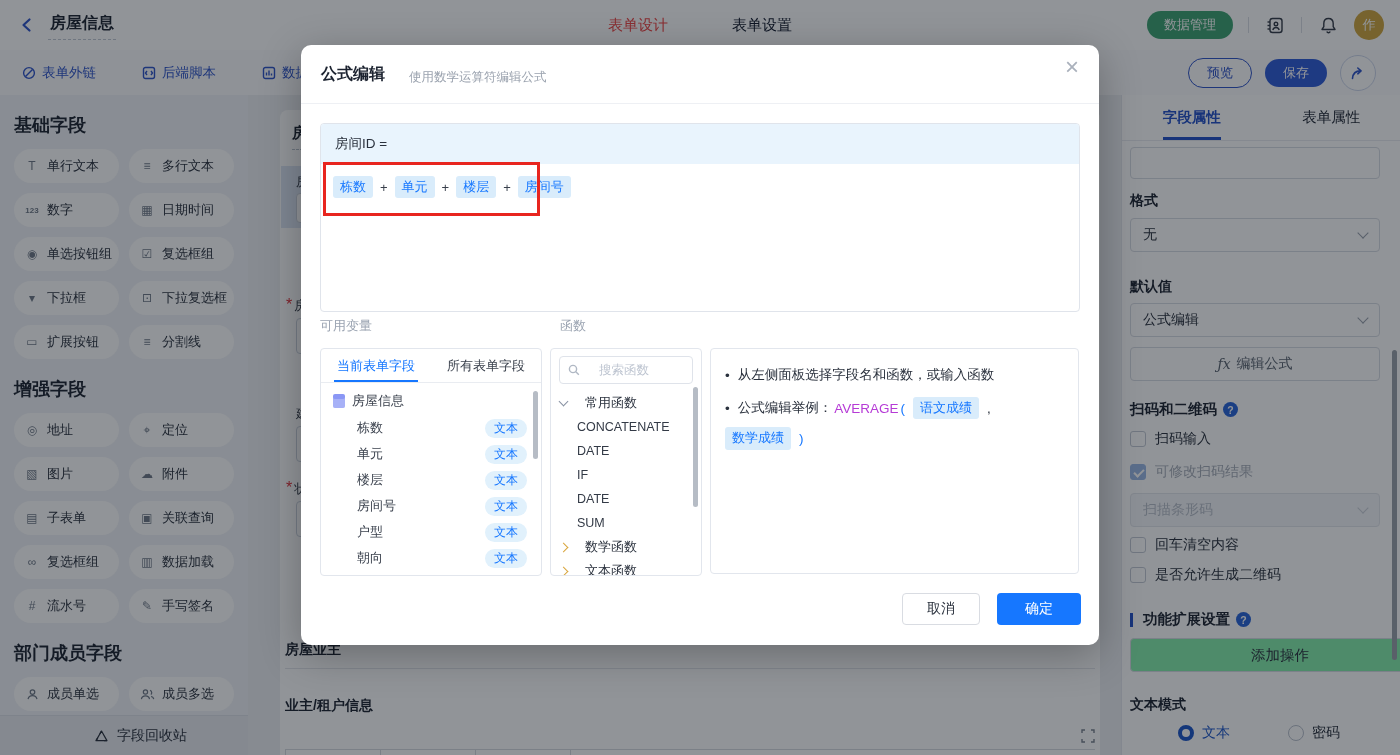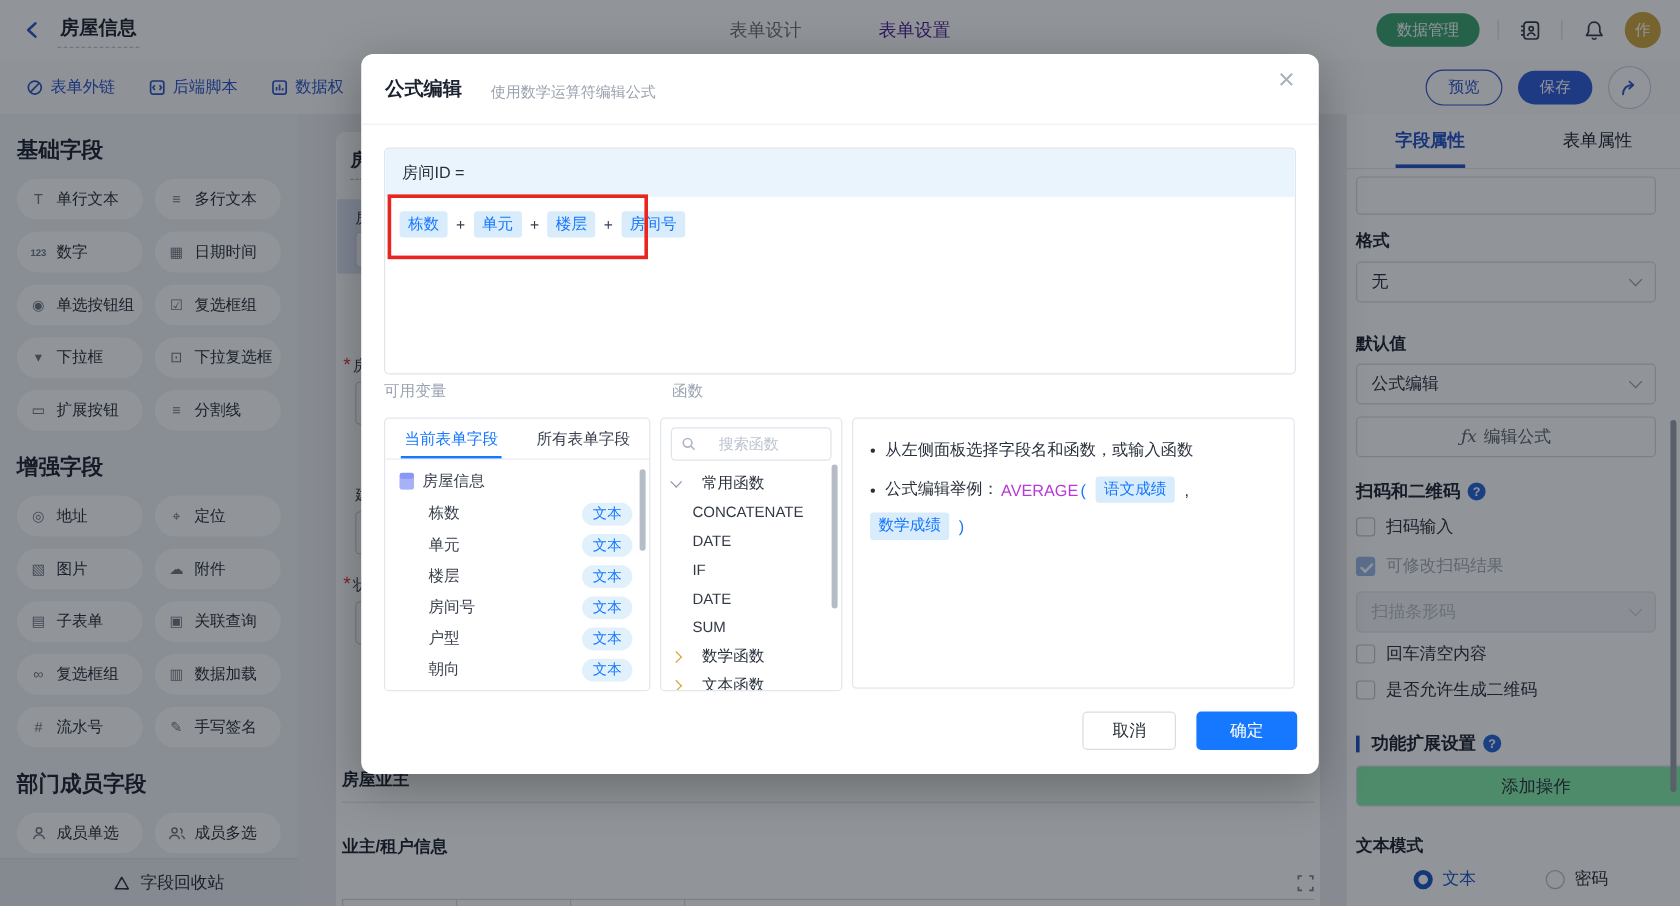--- a/index.html
+++ b/index.html
@@ -4,30 +4,30 @@
 <style>
   html,body{margin:0;padding:0}
   body{width:1400px;height:755px;position:relative;overflow:hidden;
        font-family:"Liberation Sans","DejaVu Sans",sans-serif;background:#edeff3;color:#1c2330}
   svg{display:block}
   
   .hdr{position:absolute;top:0;left:0;right:0;height:50px;background:#fff;border-bottom:1px solid #eceef2}
   .hdr-left{position:absolute;left:16px;top:0;height:50px;display:flex;align-items:center;gap:10px}
   .hdr-title{font-size:16px;font-weight:700;color:#1c2330;border-bottom:1px dashed #c2c9d4;padding:2px 2px 5px}
   .hdr-tabs{position:absolute;left:0;right:0;top:0;height:50px;display:flex;justify-content:center;align-items:center;gap:64px}
-  .hdr-tab{font-size:15px;color:#4c1d95;cursor:pointer}
-  .hdr-tab.active{color:#737373}
+  .hdr-tab{font-size:15px;color:#0f172a;cursor:pointer}
+  .hdr-tab.active{color:#ef4444}
   .hdr-right{position:absolute;right:16px;top:0;height:50px;display:flex;align-items:center;gap:15px}
   .btn-green{height:28px;padding:0 17px;border-radius:14px;background:#3da371;color:#fff;font-size:13px;display:flex;align-items:center;cursor:pointer}
   .vdiv{width:1px;height:16px;background:#d9dde4}
   .icon-btn{width:22px;height:22px;display:flex;align-items:center;justify-content:center;color:#343b47;cursor:pointer}
   .avatar{width:30px;height:30px;border-radius:50%;background:#cfa63e;color:#fff;font-size:13px;display:flex;align-items:center;justify-content:center;cursor:pointer}
   
   .tbar{position:absolute;top:50px;left:0;right:0;height:45px;background:#fbfcfe;border-bottom:1px solid #eceef2}
-  .tbar-links{position:absolute;left:22px;top:0;height:45px;display:flex;gap:28px;align-items:center}
+  .tbar-links{position:absolute;left:22px;top:0;height:45px;display:flex;gap:46px;align-items:center}
   .tlink{display:flex;gap:6px;align-items:center;color:#2f54c9;font-size:13.5px;cursor:pointer;white-space:nowrap}
   .tbar-right{position:absolute;right:24px;top:0;height:45px;display:flex;gap:13px;align-items:center}
   .btn-outline{height:28px;padding:0 18px;border-radius:15px;border:1px solid #2f54c9;color:#2f54c9;background:#fff;font-size:13px;display:flex;align-items:center;cursor:pointer}
   .btn-save{height:28px;padding:0 18px;border-radius:15px;background:#2f5bd7;color:#fff;font-size:13px;display:flex;align-items:center;cursor:pointer}
   .btn-circle{width:34px;height:34px;border-radius:50%;border:1px solid #ccd5ea;background:#fff;display:flex;align-items:center;justify-content:center;color:#2f54c9;cursor:pointer}
   
   .sidebar{position:absolute;left:0;top:95px;width:248px;height:620px;background:#f1f3f7;overflow:hidden}
   .sb-inner{padding:0 14px}
   .sb-heading{font-size:18px;font-weight:700;color:#1c2330;margin:18px 0 12px}
   .sb-grid{display:grid;grid-template-columns:1fr 1fr;gap:10px;margin-bottom:4px}

